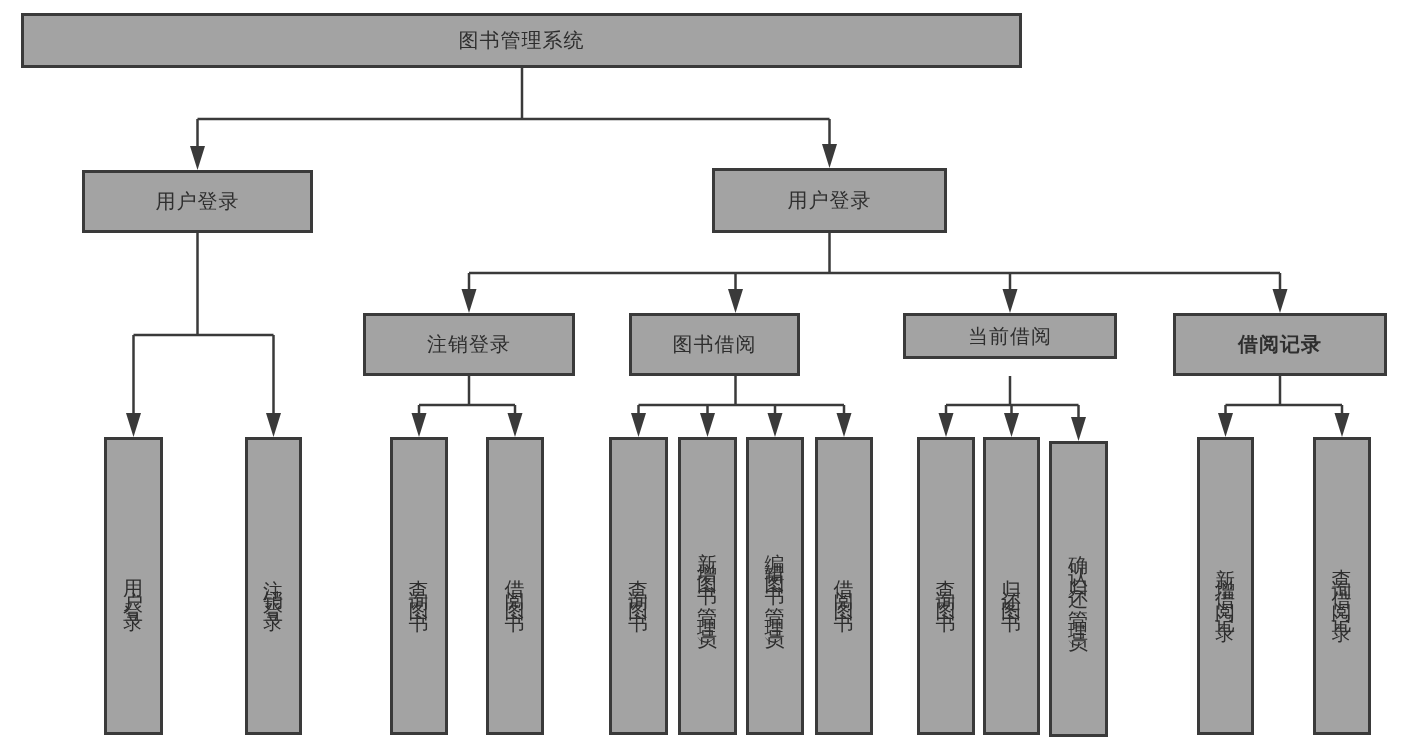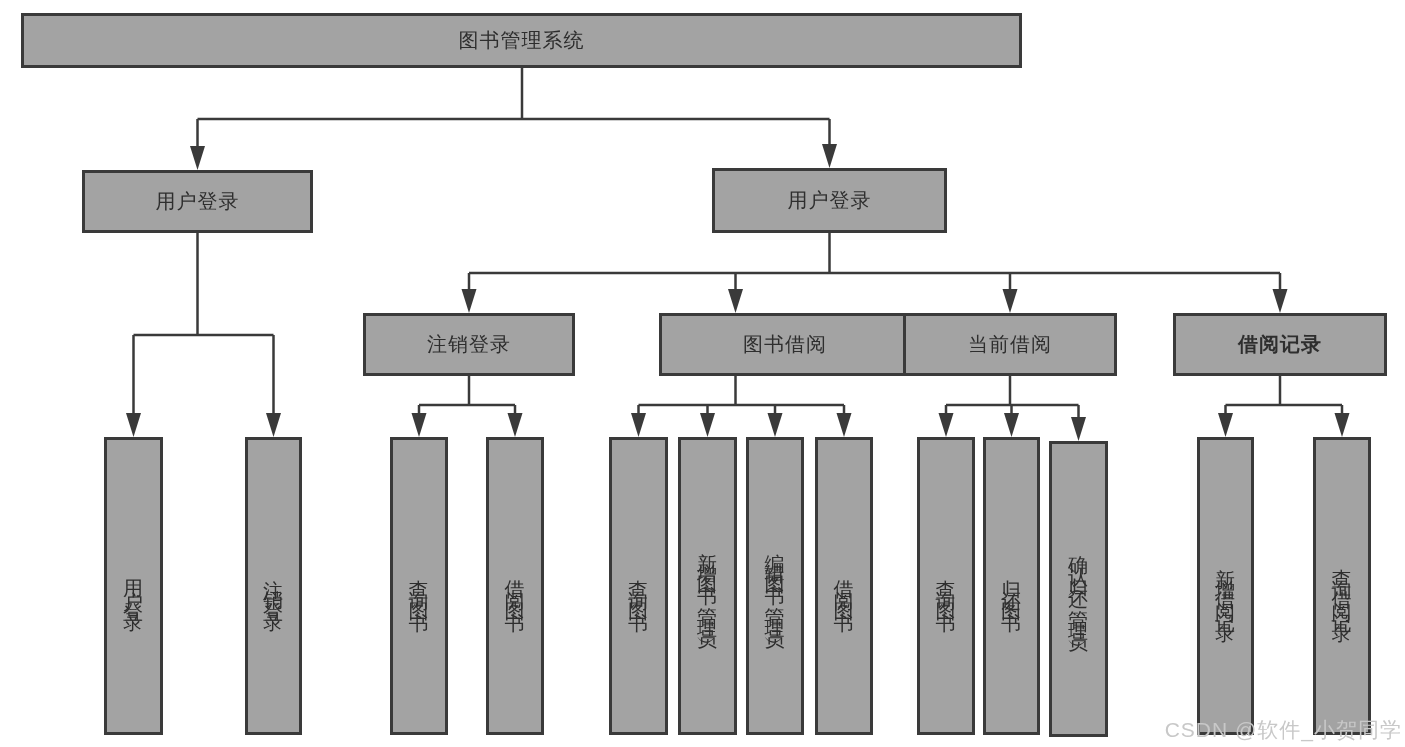--- a/index.html
+++ b/index.html
@@ -135,36 +135,35 @@
       <polygon points="1334.5,413 1349.5,413 1342,437" stroke="none"></polygon>
     </g>
   </svg>
 
   <div class="node h-node" style="left:21px; top:13px; width:1001px; height:55px;">图书管理系统</div>
 
   <div class="node h-node" style="left:82px; top:170px; width:231px; height:63px;">用户登录</div>
   <div class="node h-node" style="left:712px; top:168px; width:235px; height:65px;">用户登录</div>
 
   <div class="node h-node" style="left:363px; top:313px; width:212px; height:63px;">注销登录</div>
-  <div class="node h-node" style="left:659px; top:313px; width:252px; height:63px;">图书借阅</div>
-  <div class="node h-node" style="left:903px; top:313px; width:214px; height:63px;">当前借阅</div>
+  <div class="node h-node" style="left:629px; top:313px; width:171px; height:63px;">图书借阅</div>
+  <div class="node h-node" style="left:903px; top:313px; width:214px; height:46px;">当前借阅</div>
   <div class="node h-node" style="left:1173px; top:313px; width:214px; height:63px;font-weight:bold;">借阅记录</div>
 
   <div class="node v-node" style="left:104px; top:437px; width:59px; height:298px;">用户登录</div>
   <div class="node v-node" style="left:245px; top:437px; width:57px; height:298px;">注销登录</div>
 
   <div class="node v-node" style="left:390px; top:437px; width:58px; height:298px;">查询图书</div>
   <div class="node v-node" style="left:486px; top:437px; width:58px; height:298px;">借阅图书</div>
 
   <div class="node v-node" style="left:609px; top:437px; width:59px; height:298px;">查询图书</div>
   <div class="node v-node" style="left:678px; top:437px; width:59px; height:298px;">新增图书（管理员）</div>
   <div class="node v-node" style="left:746px; top:437px; width:58px; height:298px;">编辑图书（管理员）</div>
   <div class="node v-node" style="left:815px; top:437px; width:58px; height:298px;">借阅图书</div>
 
   <div class="node v-node" style="left:917px; top:437px; width:58px; height:298px;">查询图书</div>
   <div class="node v-node" style="left:983px; top:437px; width:57px; height:298px;">归还图书</div>
   <div class="node v-node" style="left:1049px; top:441px; width:59px; height:296px;">确认归还（管理员）</div>
 
   <div class="node v-node" style="left:1197px; top:437px; width:57px; height:298px;">新增借阅记录</div>
   <div class="node v-node" style="left:1313px; top:437px; width:58px; height:298px;">查询借阅记录</div>
 
-  <div class="watermark">CSDN @软件_小贺同学</div>
 </div>
 
 </body></html>

